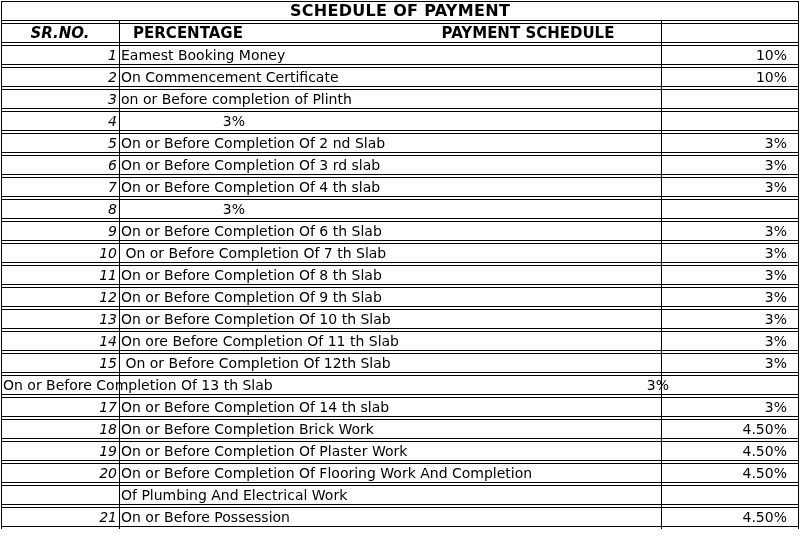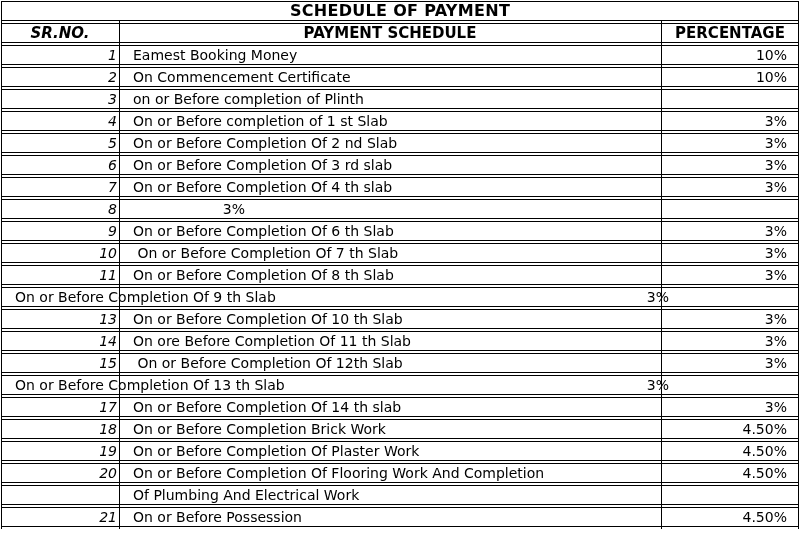--- a/index.html
+++ b/index.html
@@ -41,21 +41,21 @@
   }
   .cell { box-sizing: border-box; overflow: hidden; }
   .cell-sr {
     width: 118px;
     text-align: right;
     padding-right: 2px;
     font-style: italic;
   }
   .cell-schedule {
     width: 542px;
-    padding-left: 14px;
+    padding-left: 2px;
     white-space: pre;
   }
   .cell-pct {
     width: 138px;
     text-align: right;
     padding-right: 12px;
   }
   .header-row .cell-sr,
   .header-row .cell-schedule,
   .header-row .cell-pct {
@@ -77,22 +77,22 @@
 <body>
 
 <div class="table">
 
   <div class="row title-row">
     <div class="cell">SCHEDULE OF PAYMENT</div>
   </div>
 
   <div class="row header-row">
     <div class="cell cell-sr">SR.NO.</div>
+    <div class="cell cell-pct">PERCENTAGE</div>
     <div class="cell cell-schedule">PAYMENT SCHEDULE</div>
-    <div class="cell cell-pct">PERCENTAGE</div>
   </div>
 
   <div id="table-body">
   <div class="row">
     <div class="cell cell-sr">1</div>
     <div class="cell cell-schedule">Eamest Booking Money</div>
     <div class="cell cell-pct">10%</div>
   </div>
 
   <div class="row">
@@ -101,21 +101,20 @@
     <div class="cell cell-pct">10%</div>
   </div>
 
   <div class="row">
     <div class="cell cell-sr">3</div>
     <div class="cell cell-schedule">on or Before completion of Plinth</div>
   </div>
 
   <div class="row">
     <div class="cell cell-sr">4</div>
-    <div class="cell cell-schedule">On or Before completion of 1 st Slab</div>
     <div class="cell cell-pct">3%</div>
   </div>
 
   <div class="row">
     <div class="cell cell-sr">5</div>
     <div class="cell cell-schedule">On or Before Completion Of 2 nd Slab</div>
     <div class="cell cell-pct">3%</div>
   </div>
 
   <div class="row">
@@ -147,20 +146,21 @@
     <div class="cell cell-pct">3%</div>
   </div>
 
   <div class="row">
     <div class="cell cell-sr">11</div>
     <div class="cell cell-schedule">On or Before Completion Of 8 th Slab</div>
     <div class="cell cell-pct">3%</div>
   </div>
 
   <div class="row">
+    <div class="cell cell-sr">12</div>
     <div class="cell cell-schedule">On or Before Completion Of 9 th Slab</div>
     <div class="cell cell-pct">3%</div>
   </div>
 
   <div class="row">
     <div class="cell cell-sr">13</div>
     <div class="cell cell-schedule">On or Before Completion Of 10 th Slab</div>
     <div class="cell cell-pct">3%</div>
   </div>
 

